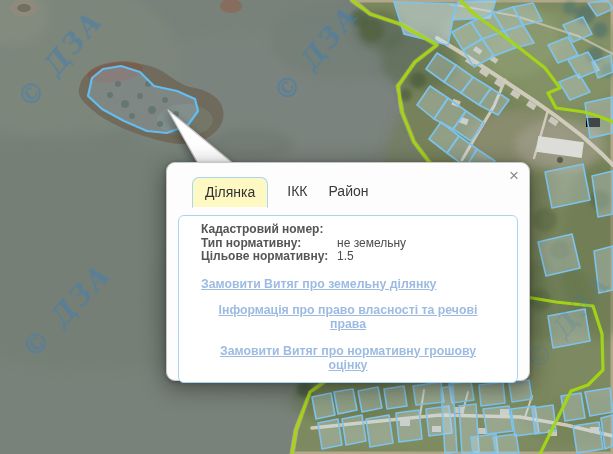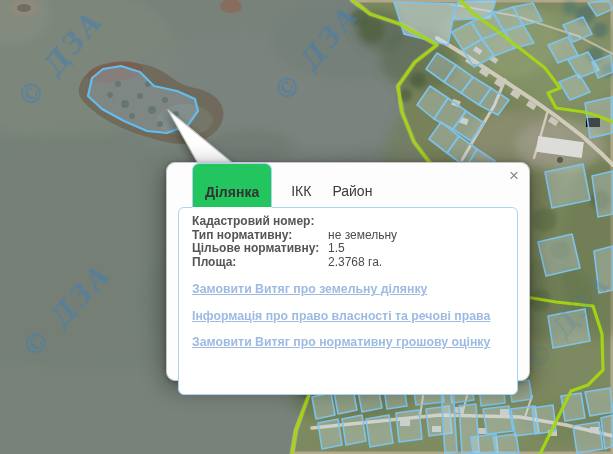--- a/index.html
+++ b/index.html
@@ -23,30 +23,30 @@
 
   
   .popup{position:absolute;left:166px;top:162px;width:364px;height:219px;z-index:5;
          background:var(--popup_bg);border:1px solid #c6c6c6;border-radius:9px;
          box-shadow:0 6px 24px rgba(0,0,0,.45),0 1px 5px rgba(0,0,0,.25);
          box-sizing:border-box;}
   .popup-close{position:absolute;top:4px;right:10px;font-size:17px;line-height:17px;
                color:var(--close_icon);cursor:pointer;}
   .tabs{height:44px;padding-left:25px;display:flex;align-items:flex-end;gap:17px;position:relative;}
   .tab{font-size:14px;color:var(--tab_text);padding:6px 2px 8px;cursor:pointer;white-space:nowrap;}
-  .tab.active{background:#22c55e;border:1px solid var(--tab_border);border-bottom-color:#fff;
-              border-radius:7px 7px 0 0;padding:20px 12px 7px;font-weight:700;color:#333;
+  .tab.active{background:#fef9c3;border:1px solid var(--tab_border);border-bottom-color:#fff;
+              border-radius:7px 7px 0 0;padding:6px 12px 7px;font-weight:400;color:#333;
               margin-bottom:-1px;z-index:2;}
-  .content{border:1px solid var(--tab_border);border-radius:6px;margin:0 11px;height:188px;
-           padding:7px 13px;background:#fff;position:relative;box-sizing:border-box;}
+  .content{border:1px solid var(--tab_border);border-radius:6px;margin:8px 11px;height:168px;
+           padding:7px 22px;background:#fff;position:relative;box-sizing:border-box;}
   .row{display:flex;font-size:12px;line-height:13.5px;}
   .lbl{font-weight:700;color:var(--label_text);width:136px;flex:none;}
   .val{color:var(--value_text);}
   .val-strong{font-weight:700;color:var(--value_strong);}
-  .links{margin-top:13px;}
+  .links{margin-top:13px;text-align:center;}
   .plink{display:table;margin-bottom:12.5px;font-size:12.3px;font-weight:700;
          color:var(--link);text-decoration:underline;cursor:pointer;}
 </style>
 </head>
 <body>
 
 <div class="stage">
 
   <svg class="map" width="613" height="454" viewBox="0 0 613 454">
     <defs>
@@ -255,24 +255,20 @@
         <span class="lbl">Кадастровий номер:</span>
       </div>
       <div class="row">
         <span class="lbl">Тип нормативну:</span>
         <span class="val">не земельну</span>
       </div>
       <div class="row">
         <span class="lbl">Цільове нормативну:</span>
         <span class="val">1.5</span>
       </div>
-      <div class="row">
-        <span class="lbl">Площа:</span>
-        <span class="val">2.3768 га.</span>
-      </div>
       <div class="links">
         <a class="plink">Замовити Витяг про земельну ділянку</a>
         <a class="plink">Інформація про право власності та речові права</a>
         <a class="plink">Замовити Витяг про нормативну грошову оцінку</a>
       </div>
     </div>
   </div>
 </div>
 
 </body></html>

